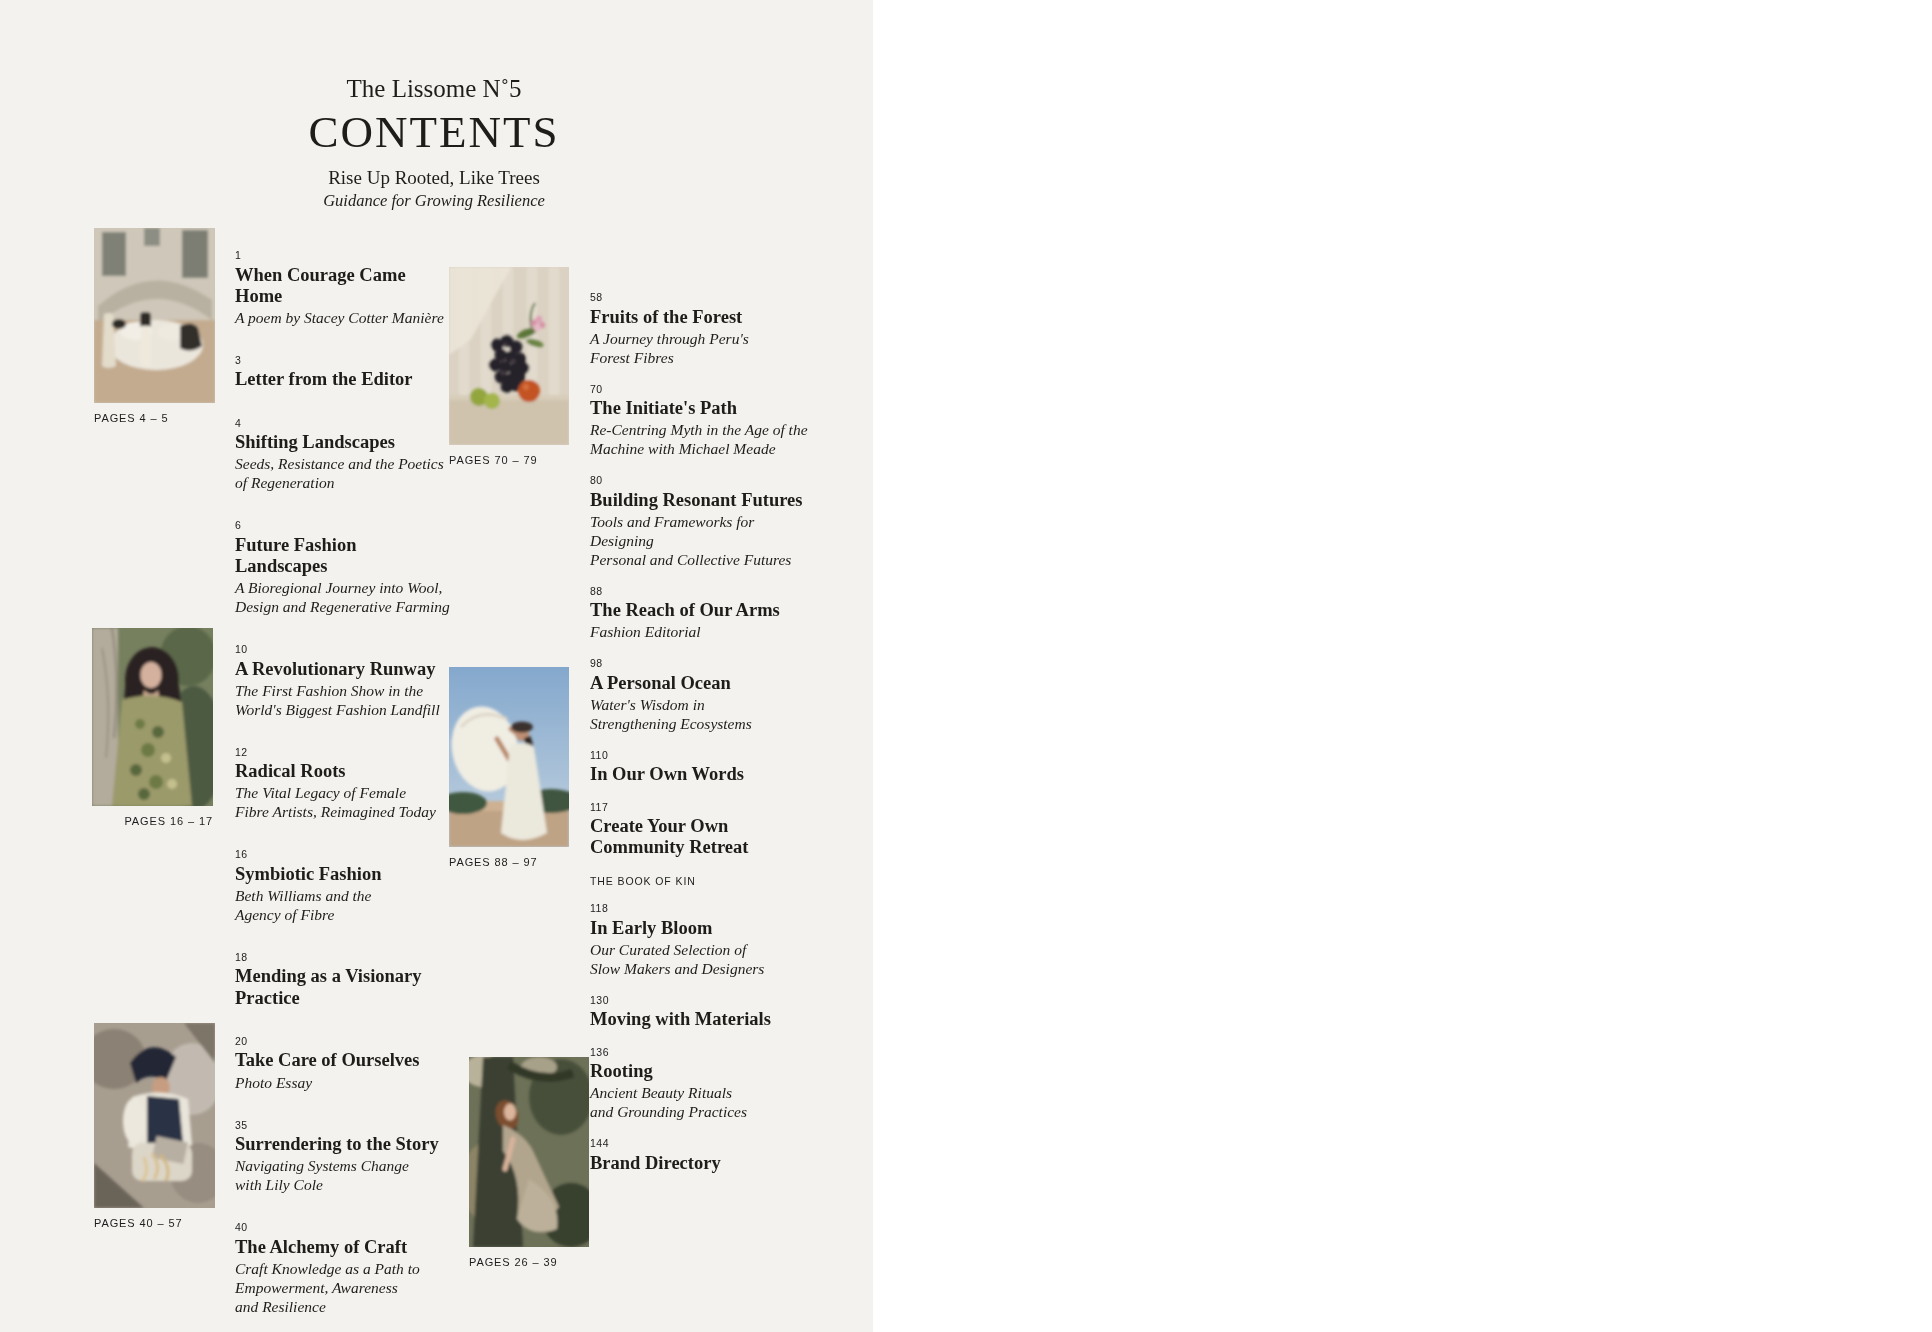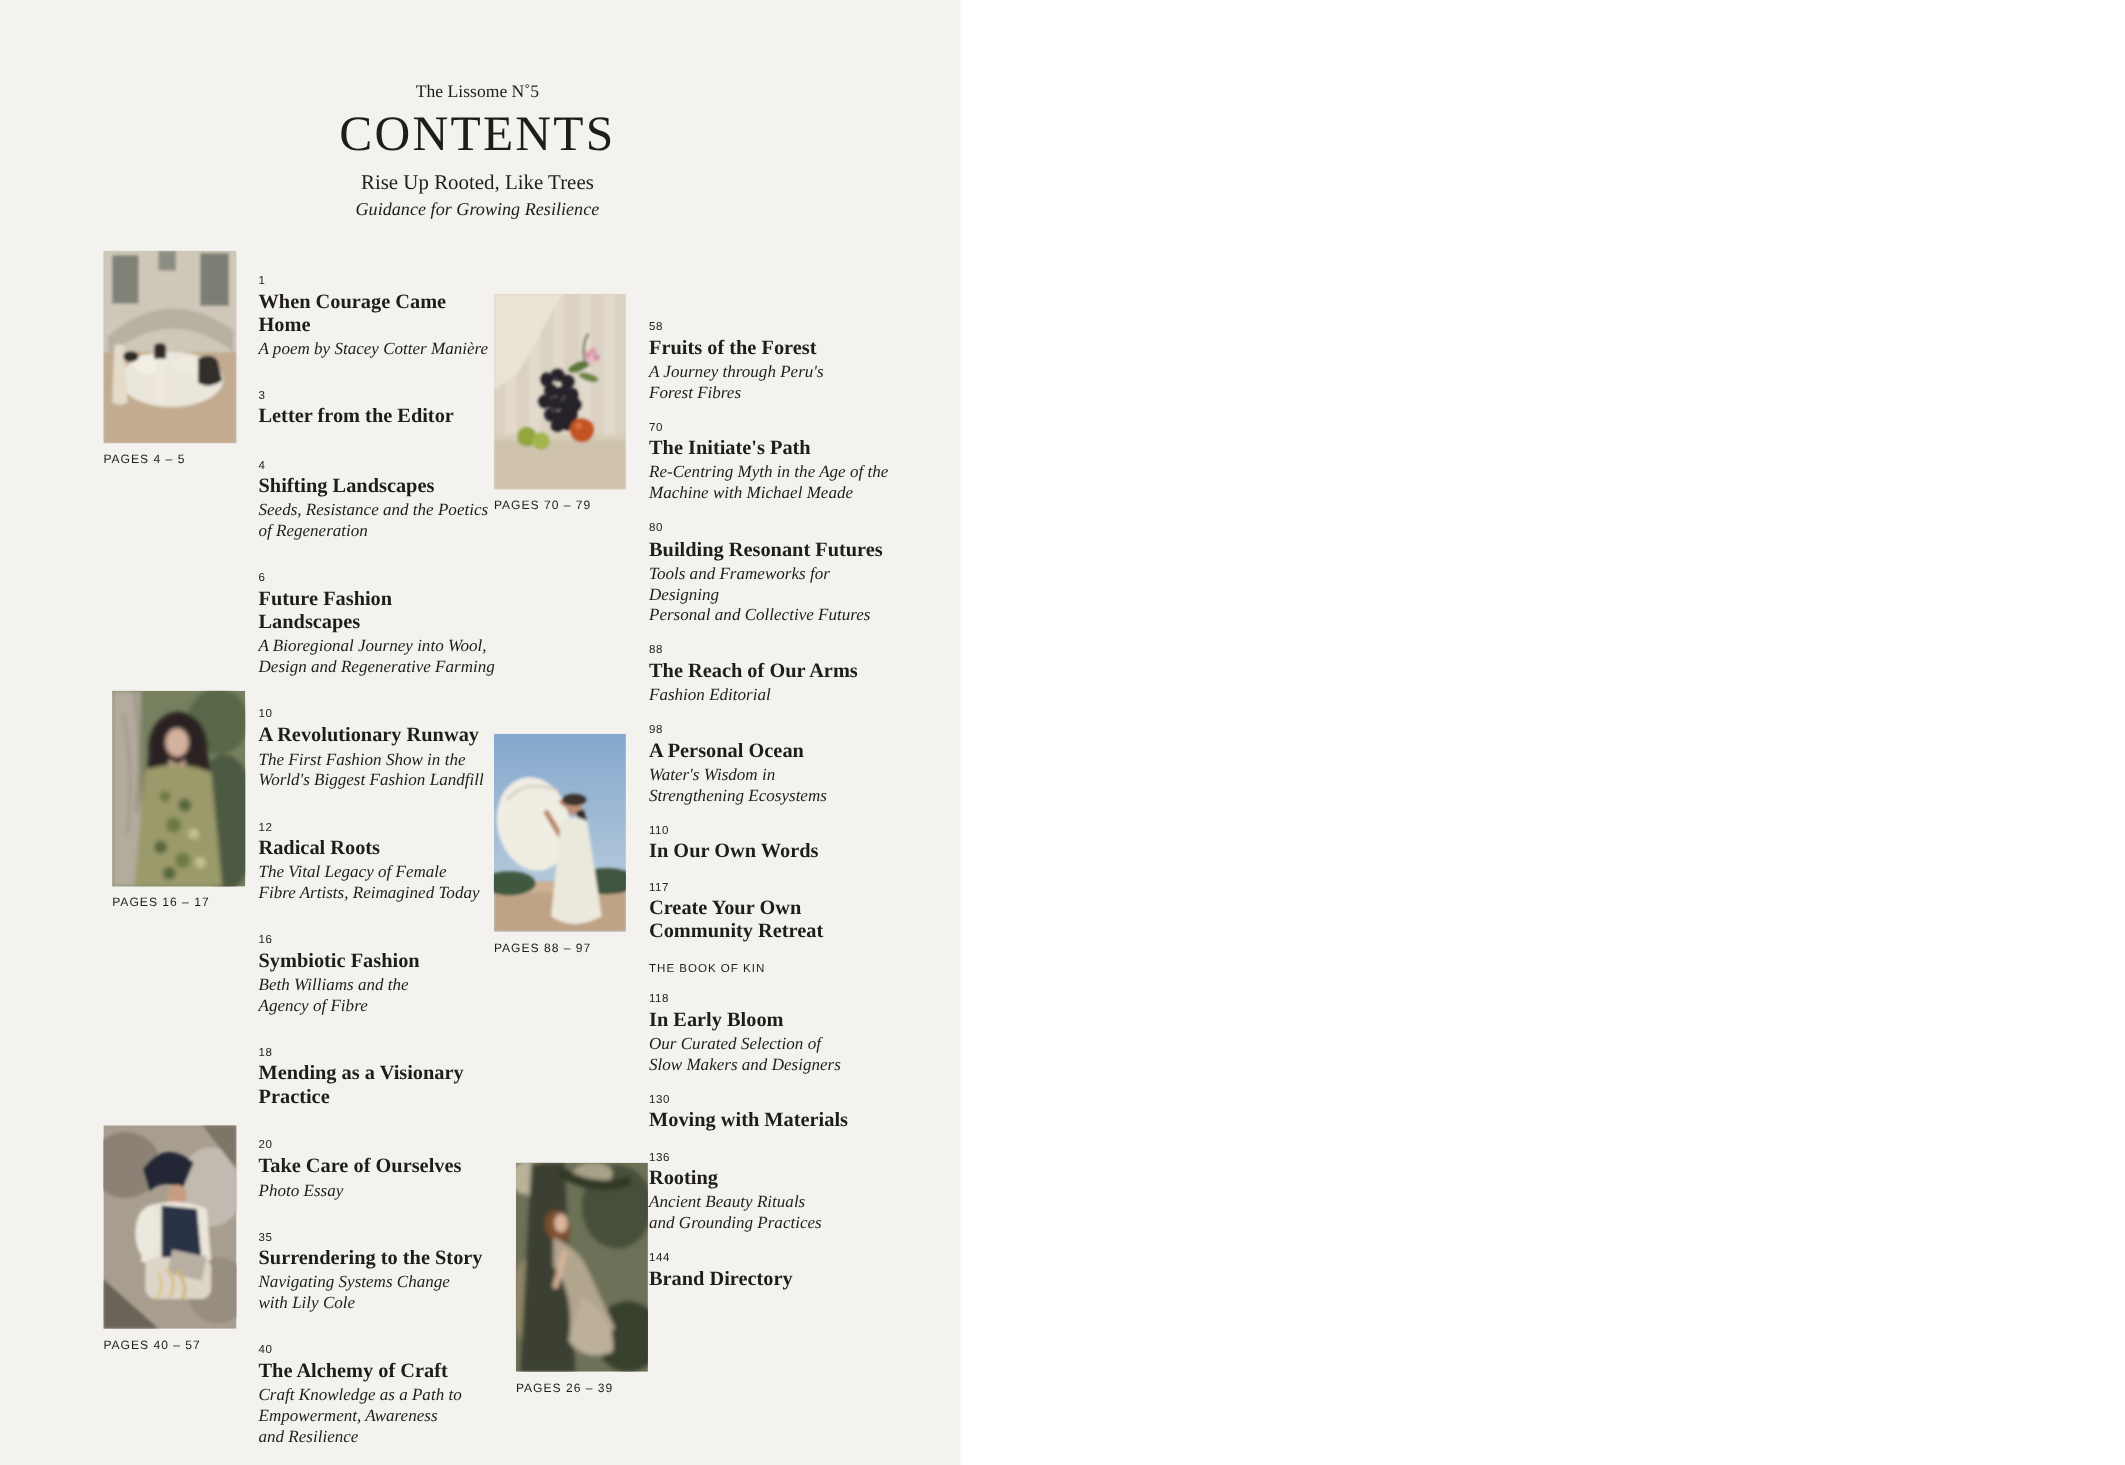--- a/index.html
+++ b/index.html
@@ -4,21 +4,21 @@
 <style>
   html,body{margin:0;padding:0;background:#e8e8e8;}
   .spread{position:relative;width:1932px;height:1332px;overflow:hidden;
           font-family:"Liberation Serif", serif;color:#1f1d1a;}
   .page{position:absolute;top:0;height:1332px;}
   .page-left{left:0;width:873px;background:#f3f2ee;}
   .page-right{left:873px;width:1059px;background:#ffffff;}
 
   
   .toc-header{position:absolute;left:184px;top:74px;width:500px;text-align:center;}
-  .magazine-name{font-size:16px;line-height:1.2;}
+  .magazine-name{font-size:25px;line-height:1.2;}
   .contents-title{font-size:45px;font-weight:400;letter-spacing:2px;margin:4px 0 0 0;line-height:1.1;}
   .issue-theme{font-size:19px;margin-top:9px;line-height:1.2;}
   .issue-theme-sub{font-size:16.5px;font-style:italic;margin-top:2px;line-height:1.2;}
 
   
   .thumb{position:absolute;margin:0;}
   .thumb svg{display:block;}
   .thumb-caption{font-family:"Liberation Sans", sans-serif;font-size:11px;letter-spacing:.9px;
                  color:#1d1d1d;margin-top:9px;white-space:nowrap;}
 
@@ -67,21 +67,21 @@
           <path d="M10 86 q6 -2 9 0 l3 52 q-8 4 -14 0 Z" fill="#e3dccb"></path>
           <rect x="46" y="84" width="11" height="16" rx="4" fill="#2d2926"></rect>
           <rect x="47" y="98" width="9" height="40" fill="#efe9dc"></rect>
           <path d="M86 98 q12 -6 18 2 l4 18 q-12 8 -22 2 Z" fill="#332e2a"></path>
           <ellipse cx="25" cy="96" rx="7" ry="5" fill="#2d2926"></ellipse>
         </g>
       </svg>
       <figcaption class="thumb-caption">PAGES 4 – 5</figcaption>
     </figure>
 
-    <figure class="thumb" style="left:102px;top:628px;">
+    <figure class="thumb" style="left:92px;top:628px;text-align:right;">
       <svg width="121" height="178" viewBox="0 0 121 178">
         <defs>
             <filter id="b2" x="-20%" y="-20%" width="140%" height="140%">
               <feGaussianBlur stdDeviation="1.8"></feGaussianBlur>
             </filter>
           </defs>
         <rect width="121" height="178" fill="#76805f"></rect>
         <g filter="url(#b2)">
           <rect x="0" y="0" width="26" height="178" fill="#b3ac9d"></rect>
           <ellipse cx="102" cy="120" rx="30" ry="62" fill="#4e5a42"></ellipse>

